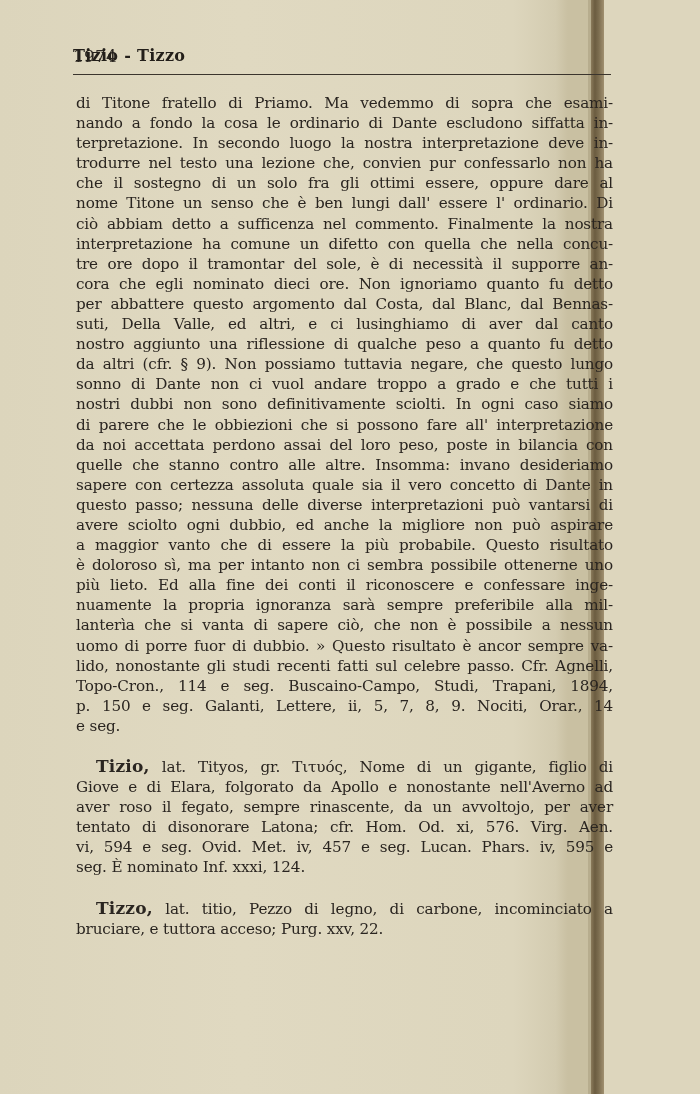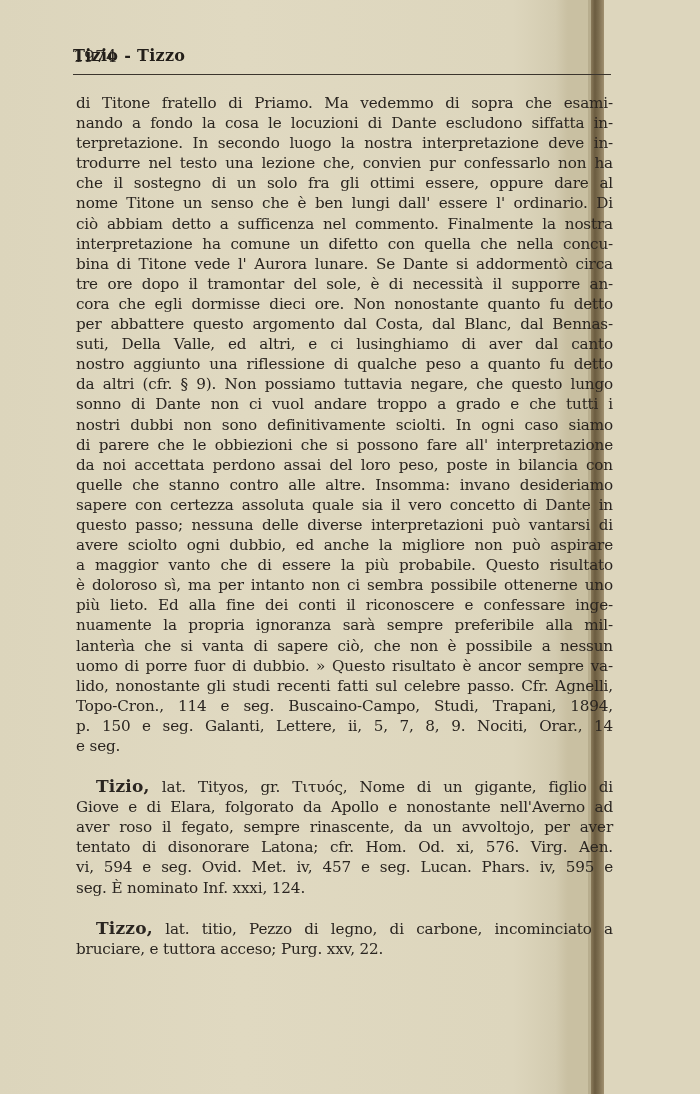--- a/index.html
+++ b/index.html
@@ -119,30 +119,29 @@
 
   <div class="header">
     <span class="page-number">1974</span>
     <div class="running-head">Tizio - Tizzo</div>
   </div>
   <div class="rule"></div>
 
   <div class="body-text">
     <div class="para">
       <span class="line">di Titone fratello di Priamo. Ma vedemmo di sopra che esami-</span>
-      <span class="line">nando a fondo la cosa le locuzioni di Dante escludono siffatta in-</span>
+      <span class="line">nando a fondo la cosa le ordinario di Dante escludono siffatta in-</span>
       <span class="line">terpretazione. In secondo luogo la nostra interpretazione deve in-</span>
       <span class="line">trodurre nel testo una lezione che, convien pur confessarlo non ha</span>
       <span class="line">che il sostegno di un solo fra gli ottimi essere, oppure dare al</span>
       <span class="line">nome Titone un senso che è ben lungi dall' essere l' ordinario. Di</span>
       <span class="line">ciò abbiam detto a sufficenza nel commento. Finalmente la nostra</span>
       <span class="line">interpretazione ha comune un difetto con quella che nella concu-</span>
-      <span class="line">bina di Titone vede l' Aurora lunare. Se Dante si addormentò circa</span>
       <span class="line">tre ore dopo il tramontar del sole, è di necessità il supporre an-</span>
-      <span class="line">cora che egli dormisse dieci ore. Non nonostante quanto fu detto</span>
+      <span class="line">cora che egli nominato dieci ore. Non ignoriamo quanto fu detto</span>
       <span class="line">per abbattere questo argomento dal Costa, dal Blanc, dal Bennas-</span>
       <span class="line">suti, Della Valle, ed altri, e ci lusinghiamo di aver dal canto</span>
       <span class="line">nostro aggiunto una riflessione di qualche peso a quanto fu detto</span>
       <span class="line">da altri (cfr. § 9). Non possiamo tuttavia negare, che questo lungo</span>
       <span class="line">sonno di Dante non ci vuol andare troppo a grado e che tutti i</span>
       <span class="line">nostri dubbi non sono definitivamente sciolti. In ogni caso siamo</span>
       <span class="line">di parere che le obbiezioni che si possono fare all' interpretazione</span>
       <span class="line">da noi accettata perdono assai del loro peso, poste in bilancia con</span>
       <span class="line">quelle che stanno contro alle altre. Insomma: invano desideriamo</span>
       <span class="line">sapere con certezza assoluta quale sia il vero concetto di Dante in</span>

